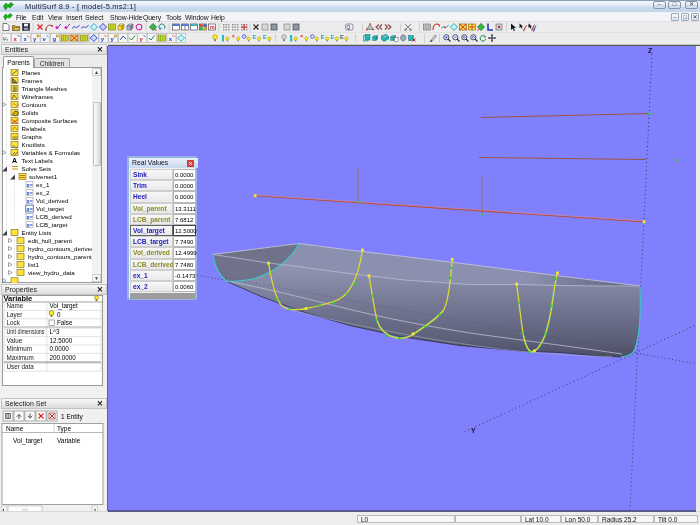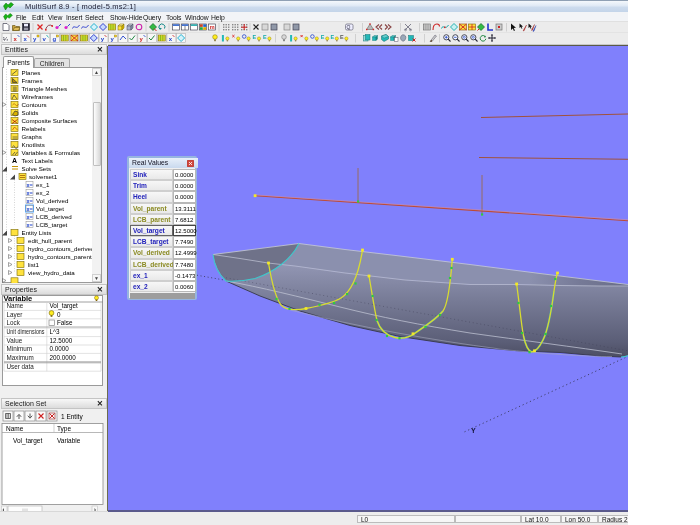--- a/index.html
+++ b/index.html
@@ -1,16 +1,16 @@
 <!DOCTYPE html>
 <html><head>
 <meta charset="utf-8">
 <style>
   html,body{margin:0;padding:0;}
-  #app{position:relative;width:628px;height:525px;background:#ececec;
+  #app{position:relative;width:700px;height:525px;background:#ececec;
        font-family:"Liberation Sans",sans-serif;overflow:hidden;}
   .abs{position:absolute;}
   
   #titlebar{left:0;top:0;width:700px;height:12px;
     background:linear-gradient(#f4f8fc 0%,#dfe9f5 45%,#cddcee 55%,#c3d4e9 100%);
     border-top:1px solid #8fa0b4;box-sizing:border-box;}
   #titletxt{left:25px;top:1.5px;font-size:7.5px;color:#1c1c30;letter-spacing:.2px;}
   .capbtn{top:1px;width:13px;height:8px;border:1px solid #8696aa;border-radius:2px;
     background:linear-gradient(#fdfeff,#dce6f2 50%,#c8d6e8 50%,#d3e0ef);
     box-sizing:border-box;font-size:6px;line-height:5px;text-align:center;color:#344;}

